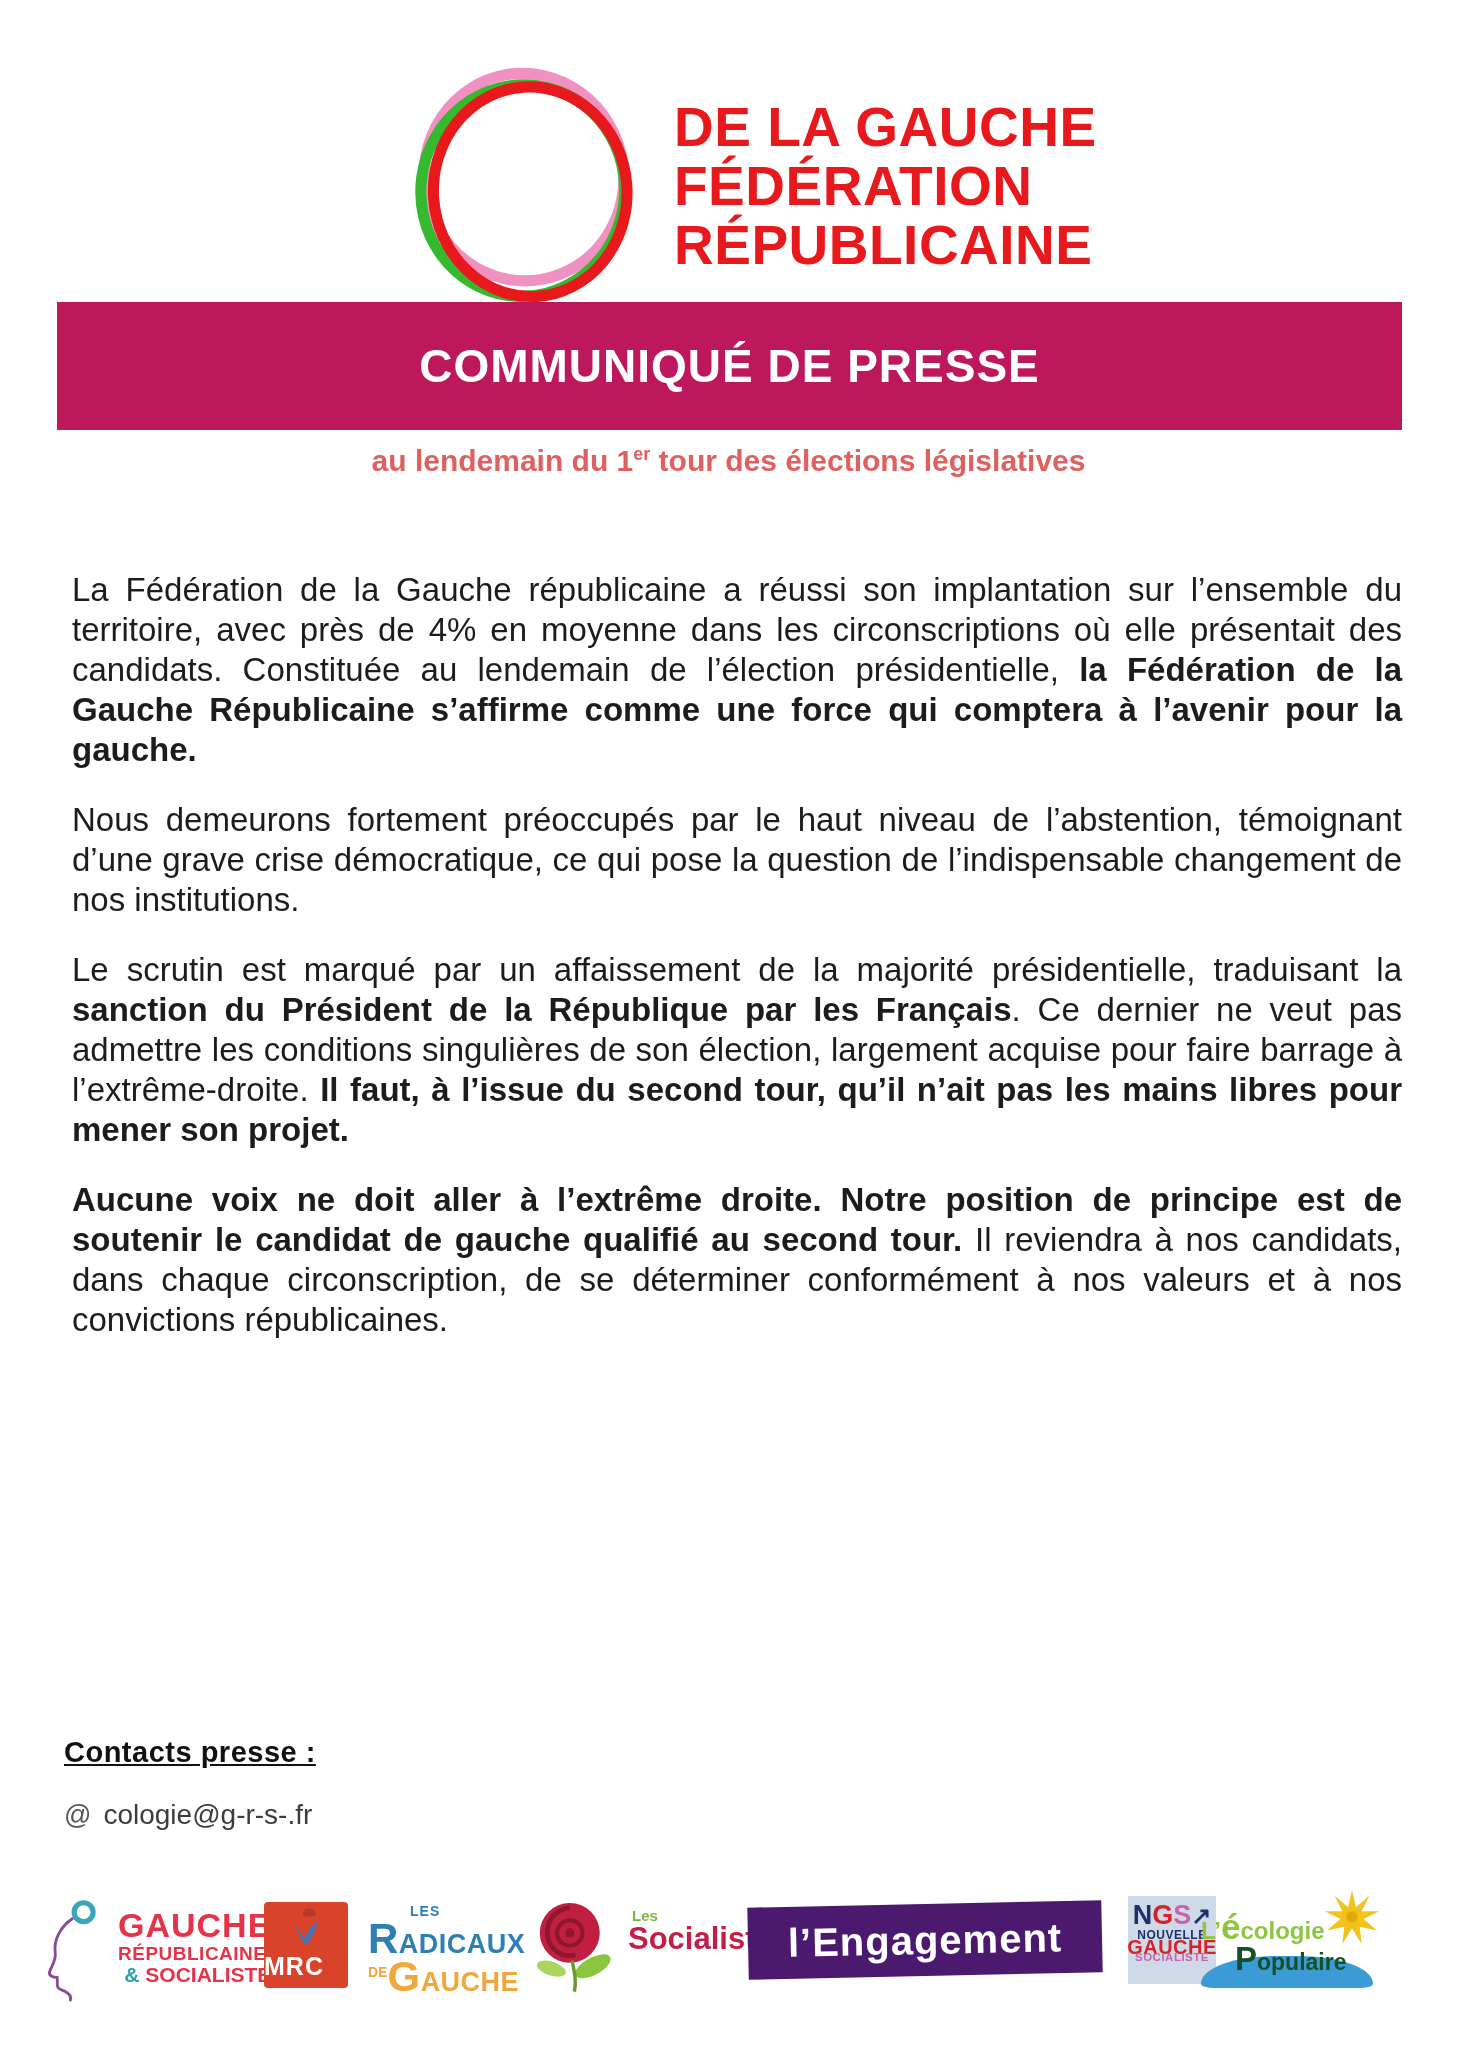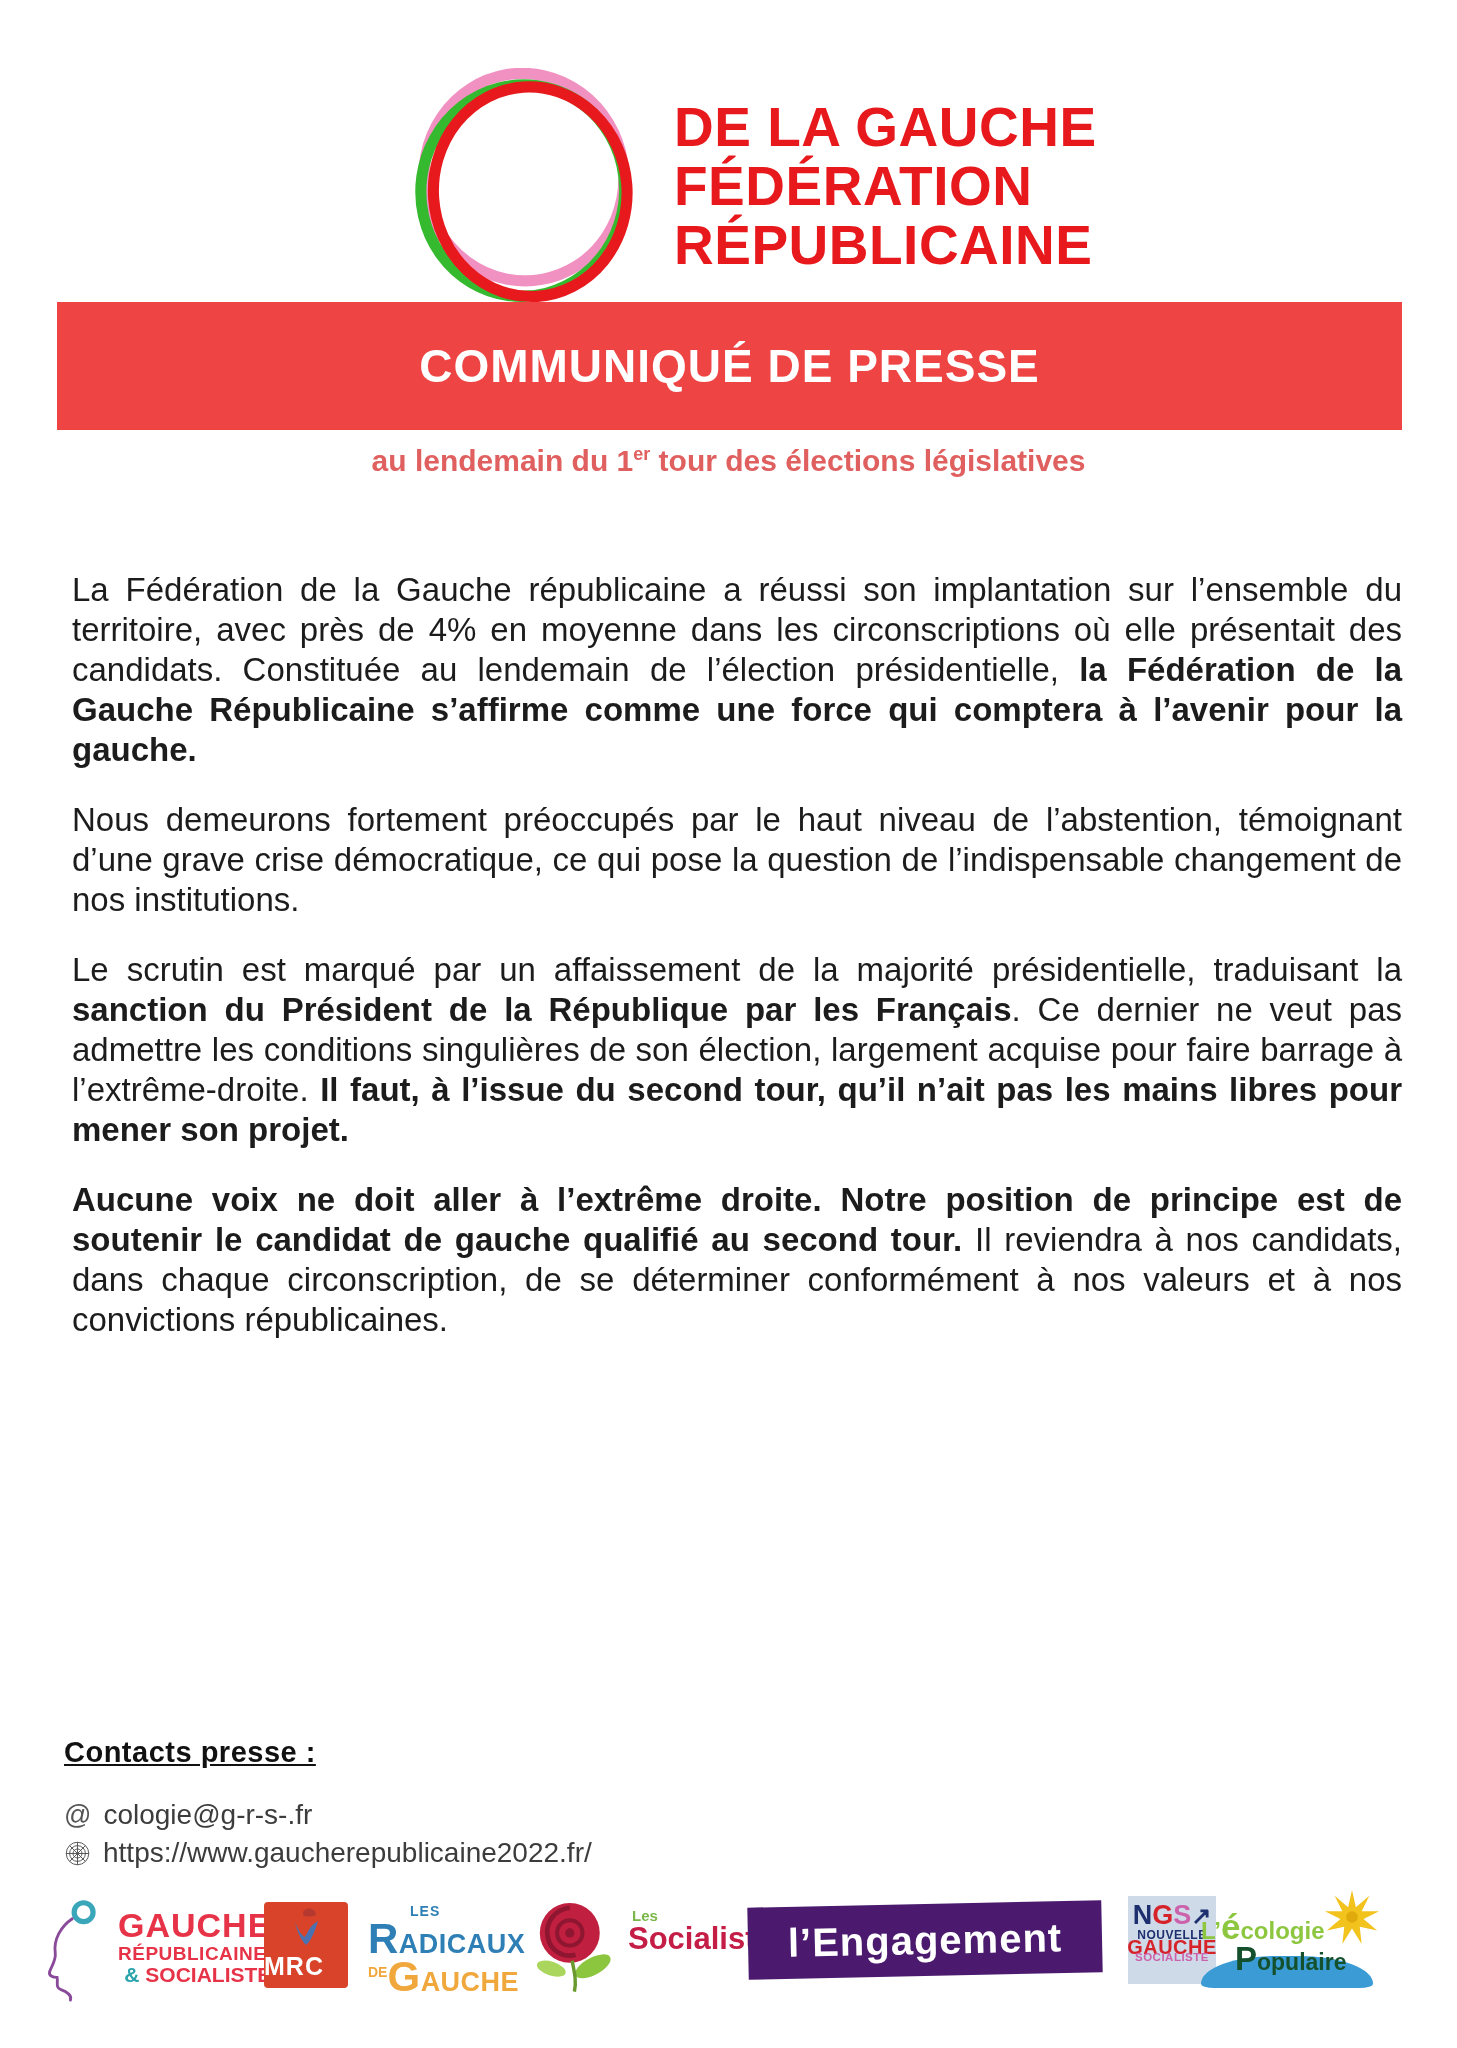--- a/index.html
+++ b/index.html
@@ -5,21 +5,21 @@
   html,body{margin:0;padding:0;background:#ffffff;}
   .page{position:relative;width:1457px;height:2048px;background:#ffffff;overflow:hidden;
         font-family:"Liberation Sans", sans-serif;}
 
   
   .rings{position:absolute;left:404px;top:68px;width:244px;height:242px;}
   .logo-title{position:absolute;left:674px;top:98px;color:#e8191d;font-weight:800;
               font-size:55px;line-height:1.07;letter-spacing:0.5px;}
 
   
-  .banner{position:absolute;left:57px;top:302px;width:1345px;height:128px;background:#ef4444;
+  .banner{position:absolute;left:57px;top:302px;width:1345px;height:128px;background:#be185d;
           display:flex;align-items:center;justify-content:center;}
   .banner-label{color:#ffffff;font-weight:800;font-size:46px;letter-spacing:1px;}
 
   
   .subtitle{position:absolute;left:0;top:444px;width:1457px;text-align:center;
             color:#e05f5f;font-weight:700;font-size:30px;}
   .subtitle sup{font-size:18px;vertical-align:super;line-height:0;}
 
   
   .body-text{position:absolute;left:72px;top:570px;width:1330px;
@@ -117,34 +117,20 @@
     <p><span class="r">Le scrutin est marqué par un affaissement de la majorité présidentielle, traduisant la </span><span class="r b">sanction du Président de la République par les Français</span><span class="r">. Ce dernier ne veut pas admettre les conditions singulières de son élection, largement acquise pour faire barrage à l’extrême-droite. </span><span class="r b">Il faut, à l’issue du second tour, qu’il n’ait pas les mains libres pour mener son projet.</span></p>
     <p><span class="r b">Aucune voix ne doit aller à l’extrême droite. Notre position de principe est de soutenir le candidat de gauche qualifié au second tour.</span><span class="r"> Il reviendra à nos candidats, dans chaque circonscription, de se déterminer conformément à nos valeurs et à nos convictions républicaines.</span></p>
   </div>
 
   <div class="contacts">
     <div class="contacts-heading">Contacts presse :</div>
     <div class="contact-line">
       <span class="at-glyph">@</span>
       <span>cologie@g-r-s-.fr</span>
     </div>
-    <div class="contact-line">
-      <svg class="web-svg" viewBox="0 0 24 24" aria-hidden="true">
-        <g stroke="#4a4a4a" stroke-width="0.8" fill="none">
-          <line x1="12" y1="2" x2="12" y2="22"></line>
-            <line x1="2" y1="12" x2="22" y2="12"></line>
-          <line x1="5" y1="5" x2="19" y2="19"></line>
-            <line x1="19" y1="5" x2="5" y2="19"></line>
-          <circle cx="12" cy="12" r="4"></circle>
-            <circle cx="12" cy="12" r="7"></circle>
-            <circle cx="12" cy="12" r="10"></circle>
-        </g>
-      </svg>
-      <span>https://www.gaucherepublicaine2022.fr/</span>
-    </div>
   </div>
 
   <div class="logo l-grs">
     <svg class="grs-face" viewBox="0 0 70 110" aria-hidden="true">
       <circle cx="42" cy="15" r="10" fill="none" stroke="#3aa6b9" stroke-width="5.5"></circle>
       <path d="M30,22 C18,30 10,44 12,58 C13,66 8,72 6,78 C5,82 9,84 14,84 C15,89 12,95 18,97 C24,99 30,103 28,108" fill="none" stroke="#8a4a9a" stroke-width="3" stroke-linecap="round"></path>
     </svg>
     <div class="grs-text">
       <div class="grs-l1">GAUCHE</div>
       <div class="grs-l2">RÉPUBLICAINE</div>

